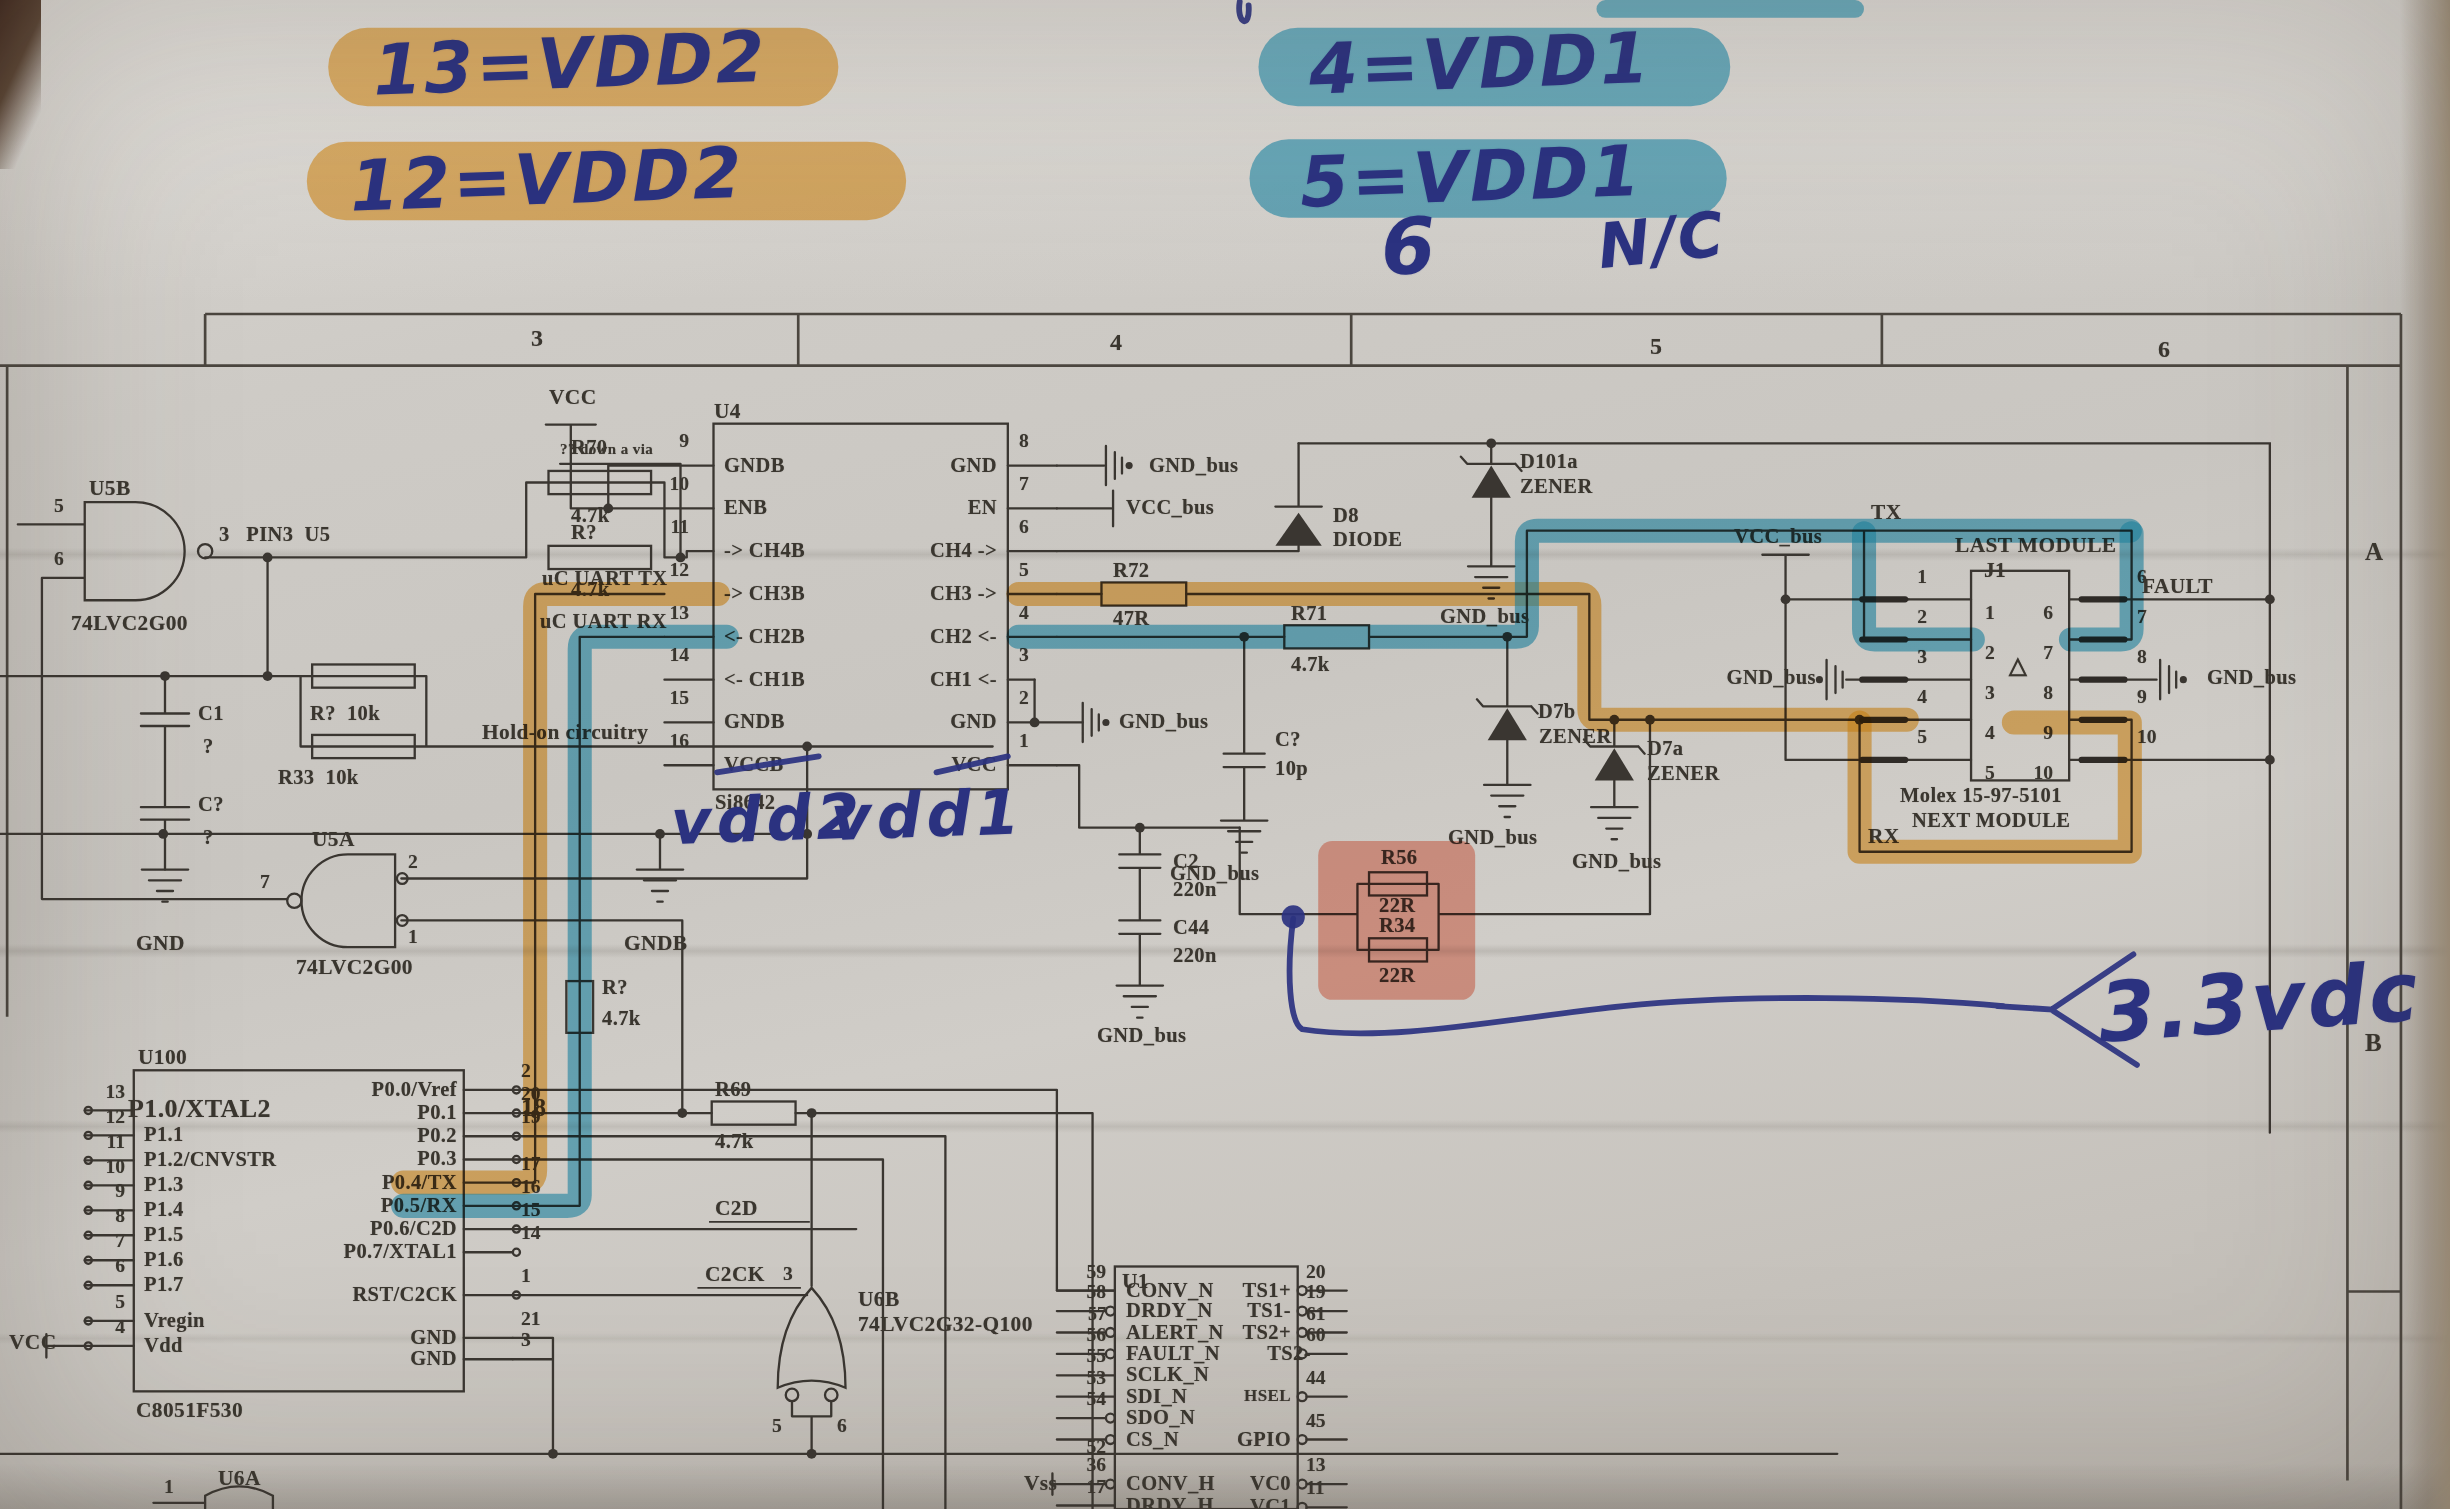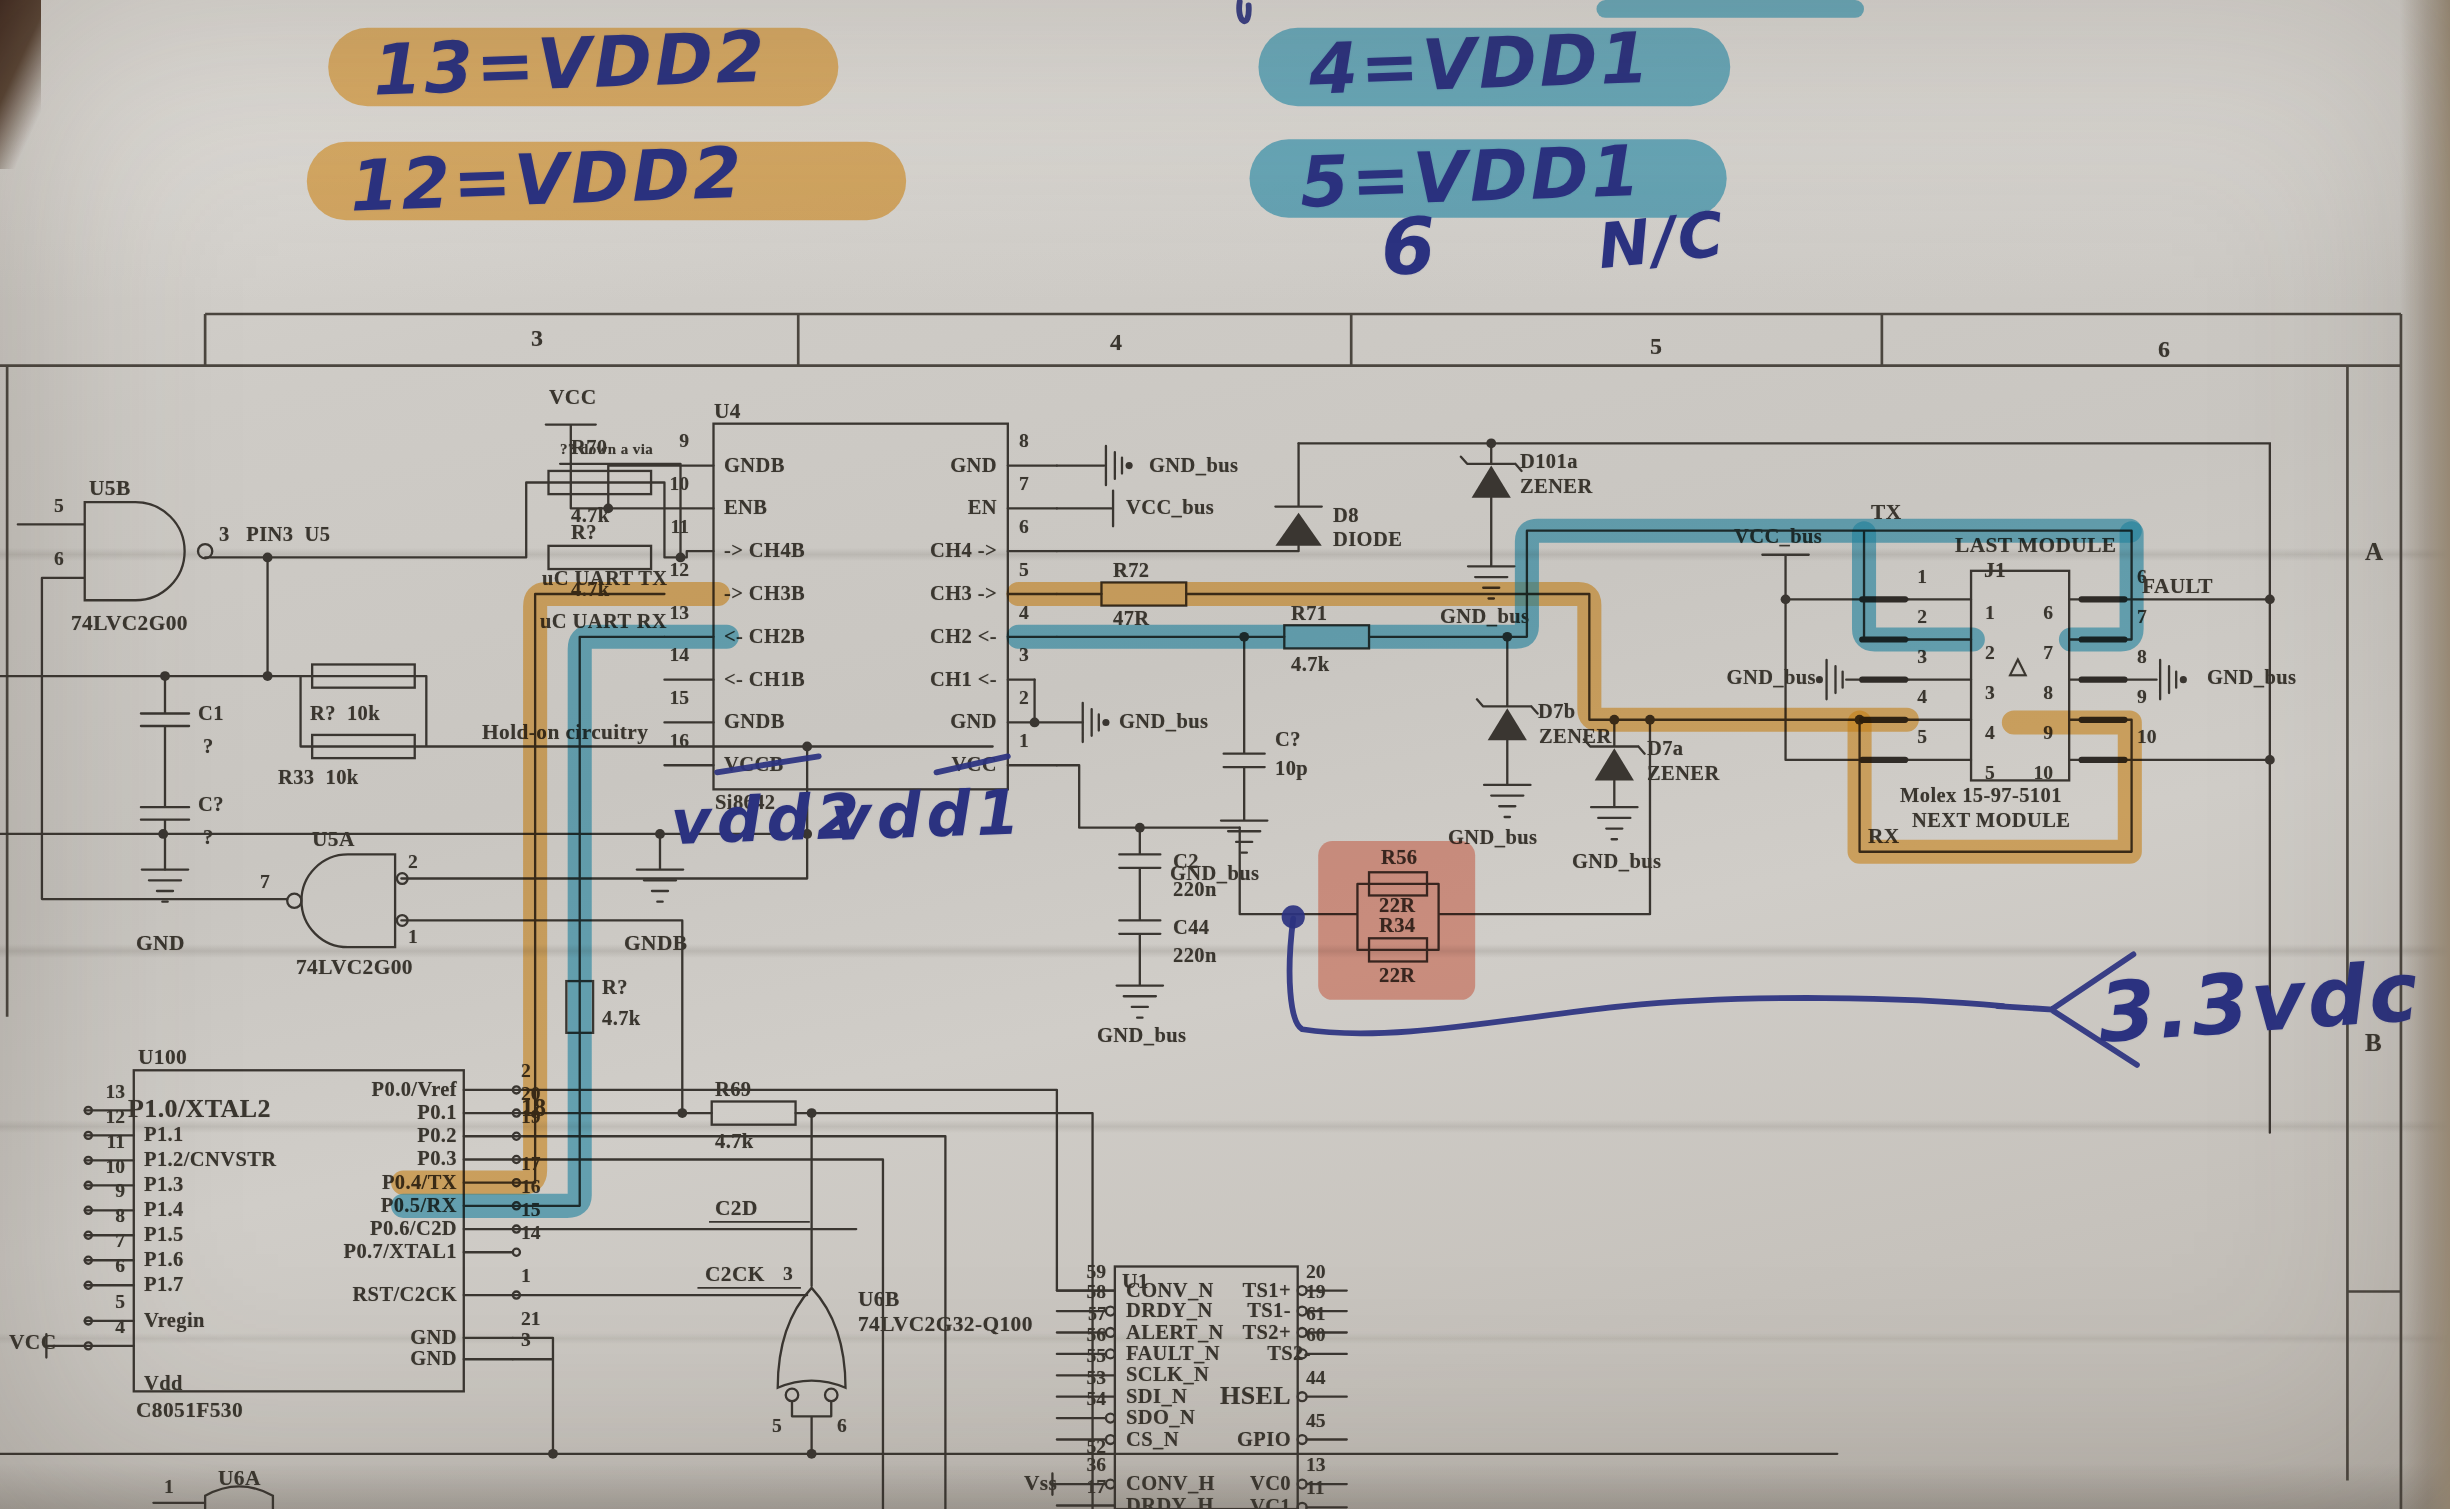--- a/index.html
+++ b/index.html
@@ -388,21 +388,21 @@
       <span class="t" style="left: 144px; top: 1210px; font-size: 20.5px;">P1.4</span>
       <span class="num ra" style="left: 125px; top: 1192px; font-size: 19.6px;">9</span>
       <span class="t" style="left: 144px; top: 1235px; font-size: 20.5px;">P1.5</span>
       <span class="num ra" style="left: 125px; top: 1217px; font-size: 19.6px;">8</span>
       <span class="t" style="left: 144px; top: 1260px; font-size: 20.5px;">P1.6</span>
       <span class="num ra" style="left: 125px; top: 1242px; font-size: 19.6px;">7</span>
       <span class="t" style="left: 144px; top: 1285px; font-size: 20.5px;">P1.7</span>
       <span class="num ra" style="left: 125px; top: 1267px; font-size: 19.6px;">6</span>
       <span class="t" style="left: 144px; top: 1321px; font-size: 20.5px;">Vregin</span>
       <span class="num ra" style="left: 125px; top: 1303px; font-size: 19.6px;">5</span>
-      <span class="t" style="left: 144px; top: 1346px; font-size: 20.5px; margin-top: 38px;">Vdd</span>
+      <span class="t" style="left: 144px; top: 1346px; font-size: 20.5px;">Vdd</span>
       <span class="num ra" style="left: 125px; top: 1328px; font-size: 19.6px;">4</span>
       <span class="t ra" style="left: 457px; top: 1090px; font-size: 20.5px;">P0.0/Vref</span>
       <span class="num" style="left: 521px; top: 1072px; font-size: 19.6px;">2</span>
       <span class="t ra" style="left: 457px; top: 1113px; font-size: 20.5px;">P0.1</span>
       <span class="num" style="left: 521px; top: 1095px; font-size: 19.6px;">20</span>
       <span class="t ra" style="left: 457px; top: 1136px; font-size: 20.5px;">P0.2</span>
       <span class="num" style="left: 521px; top: 1118px; font-size: 19.6px;">19</span>
       <span class="t ra" style="left: 457px; top: 1159px; font-size: 20.5px;">P0.3</span>
       <span class="num" style="left: 521px; top: 1109px; font-size: 25px;">18</span>
       <span class="t ra" style="left: 457px; top: 1183px; font-size: 20.5px;">P0.4/TX</span>
@@ -456,21 +456,21 @@
       <span class="t" style="left: 1126px; top: 1506px; font-size: 20.5px;">DRDY_H</span>
       <span class="num ra" style="left: 1106px; top: 1488px; font-size: 19.6px;">17</span>
       <span class="t ra" style="left: 1291px; top: 1291px; font-size: 20.5px;">TS1+</span>
       <span class="num" style="left: 1306px; top: 1273px; font-size: 19.6px;">20</span>
       <span class="t ra" style="left: 1291px; top: 1311px; font-size: 20.5px;">TS1-</span>
       <span class="num" style="left: 1306px; top: 1293px; font-size: 19.6px;">19</span>
       <span class="t ra" style="left: 1291px; top: 1333px; font-size: 20.5px;">TS2+</span>
       <span class="num" style="left: 1306px; top: 1315px; font-size: 19.6px;">61</span>
       <span class="t ra" style="left: 1291px; top: 1354px; font-size: 20.5px; margin-left: 20px;">TS2-</span>
       <span class="num" style="left: 1306px; top: 1336px; font-size: 19.6px;">60</span>
-      <span class="t ra" style="left: 1291px; top: 1397px; font-size: 26px;">HSEL</span>
+      <span class="t ra" style="left: 1291px; top: 1397px; font-size: 17px;">HSEL</span>
       <span class="num" style="left: 1306px; top: 1379px; font-size: 19.6px;">44</span>
       <span class="t ra" style="left: 1291px; top: 1440px; font-size: 20.5px;">GPIO</span>
       <span class="num" style="left: 1306px; top: 1422px; font-size: 19.6px;">45</span>
       <span class="t ra" style="left: 1291px; top: 1484px; font-size: 20.5px;">VC0</span>
       <span class="num" style="left: 1306px; top: 1466px; font-size: 19.6px;">13</span>
       <span class="t ra" style="left: 1291px; top: 1507px; font-size: 20.5px;">VC1</span>
       <span class="num" style="left: 1306px; top: 1489px; font-size: 19.6px;">11</span>
     </div>
   <div id="vignette"></div>
 </div>

